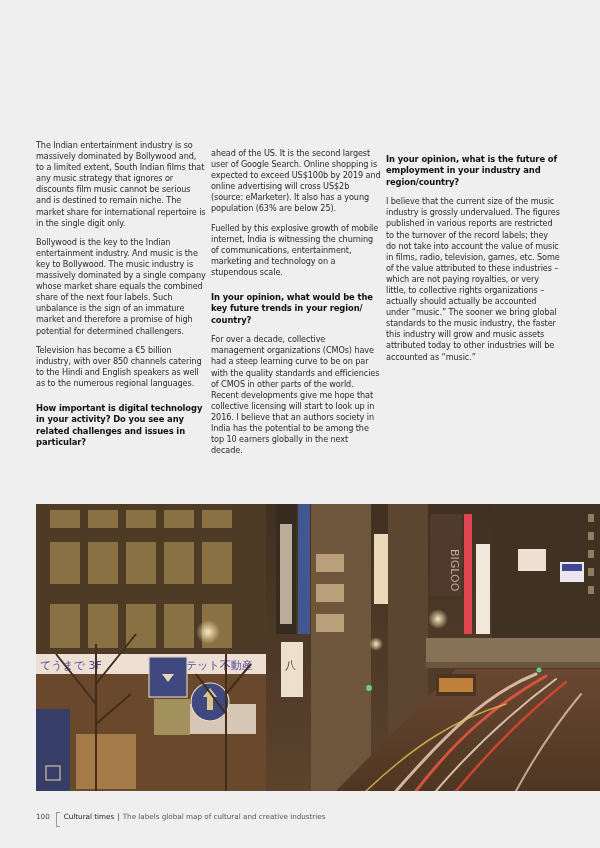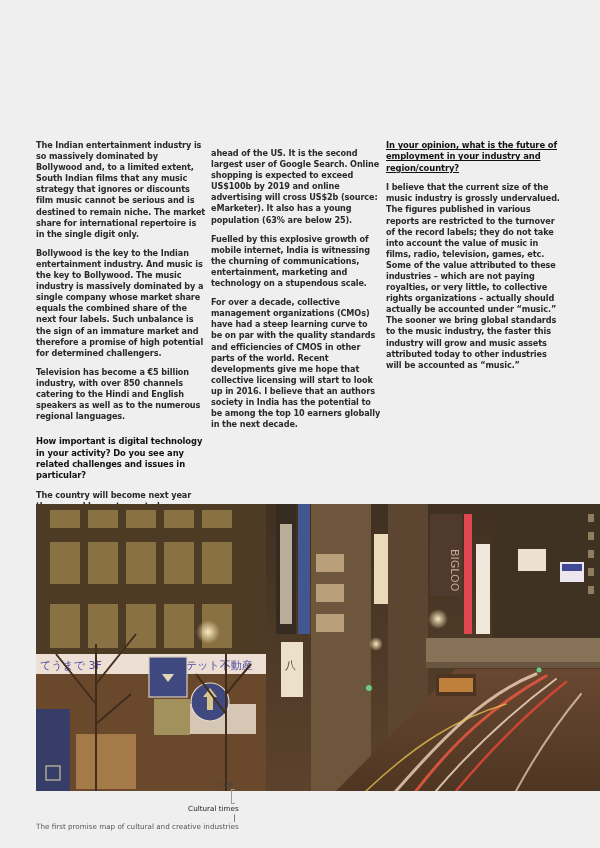--- a/index.html
+++ b/index.html
@@ -7,60 +7,60 @@
     width:600px; height:848px; overflow:hidden;
     background:#efefef;
     font-family:"DejaVu Sans", sans-serif;
     color:#2a2a2a;
     position:relative;
   }
   .col {
     position:absolute; top:140px; width:170px;
     font-size:8.15px; line-height:11.1px; letter-spacing:-0.1px;
   }
-  .col p { margin:0 0 8px 0;font-weight:bold; }
+  .col p { margin:0 0 8px 0; }
   .col h3 {
     margin:14px 0 8px 0; font-size:8.4px; line-height:11.4px; font-weight:bold; color:#111;
   }
-  .col h3.first { margin-top:0;text-decoration:underline; }
+  .col h3.first { margin-top:14px; }
   #col1 { left:36px; }
   #col2 { left:211px;margin-top:8px; }
   #col3 { left:386px; width:174px; }
 
   #photo {
     position:absolute; left:36px; top:504px; width:564px; height:287px; overflow:hidden;
     background:#3a2a1a;
   }
   #photo svg { display:block; }
 
   #footer {
-    position:absolute; left:36px; top:780px; font-size:7.2px; color:#555;
-    display:flex; align-items:flex-end; white-space:nowrap;flex-direction:column;
+    position:absolute; left:36px; top:812px; font-size:7.2px; color:#555;
+    display:flex; align-items:flex-start; white-space:nowrap;
   }
   #footer .pg { margin-right:6px; color:#444; }
   #footer .bracket {
     display:inline-block; width:3px; height:13px; border-left:1px solid #999;
     border-top:1px solid #999; border-bottom:1px solid #999; margin-right:4px;
   }
   #footer .pub { font-weight:normal; color:#222; }
   #footer .sep { margin:0 3px; color:#333; }
 </style>
 </head>
 <body>
 
 <div id="col1" class="col">
     <p>The Indian entertainment industry is so massively dominated by Bollywood and, to a limited extent, South Indian films that any music strategy that ignores or discounts film music cannot be serious and is destined to remain niche. The market share for international repertoire is in the single digit only.</p>
     <p>Bollywood is the key to the Indian entertainment industry. And music is the key to Bollywood. The music industry is massively dominated by a single company whose market share equals the combined share of the next four labels. Such unbalance is the sign of an immature market and therefore a promise of high potential for determined challengers.</p>
     <p>Television has become a €5 billion industry, with over 850 channels catering to the Hindi and English speakers as well as to the numerous regional languages.</p>
     <h3>How important is digital technology in your activity? Do you see any related challenges and issues in particular?</h3>
-    <p>The country will become next year the second largest smart phone market,</p>
   </div>
 <div id="col2" class="col">
     <p>ahead of the US. It is the second largest user of Google Search. Online shopping is expected to exceed US$100b by 2019 and online advertising will cross US$2b (source: eMarketer). It also has a young population (63% are below 25).</p>
     <p>Fuelled by this explosive growth of mobile internet, India is witnessing the churning of communications, entertainment, marketing and technology on a stupendous scale.</p>
+    <h3>In your opinion, what would be the key future trends in your region/ country?</h3>
     <p>For over a decade, collective management organizations (CMOs) have had a steep learning curve to be on par with the quality standards and efficiencies of CMOS in other parts of the world. Recent developments give me hope that collective licensing will start to look up in 2016. I believe that an authors society in India has the potential to be among the top 10 earners globally in the next decade.</p>
   </div>
 <div id="col3" class="col">
     <h3 class="first">In your opinion, what is the future of employment in your industry and region/country?</h3>
     <p>I believe that the current size of the music industry is grossly undervalued. The figures published in various reports are restricted to the turnover of the record labels; they do not take into account the value of music in films, radio, television, games, etc. Some of the value attributed to these industries – which are not paying royalties, or very little, to collective rights organizations – actually should actually be accounted under “music.” The sooner we bring global standards to the music industry, the faster this industry will grow and music assets attributed today to other industries will be accounted as “music.”</p>
   </div>
 
 <div id="photo">
   <svg width="564" height="287" viewBox="0 0 564 287" xmlns="http://www.w3.org/2000/svg">
     <defs>
@@ -177,14 +177,14 @@
 
     <rect width="564" height="287" fill="#e0b070" opacity="0.12"></rect>
   </svg>
 </div>
 
 <div id="footer">
   <span class="pg">100</span>
   <span class="bracket"></span>
   <span class="pub">Cultural times</span>
   <span class="sep">|</span>
-  <span class="sub">The first promise map of cultural and creative industries</span>
+  <span class="sub">The labels global map of cultural and creative industries</span>
 </div>
 
 </body></html>

